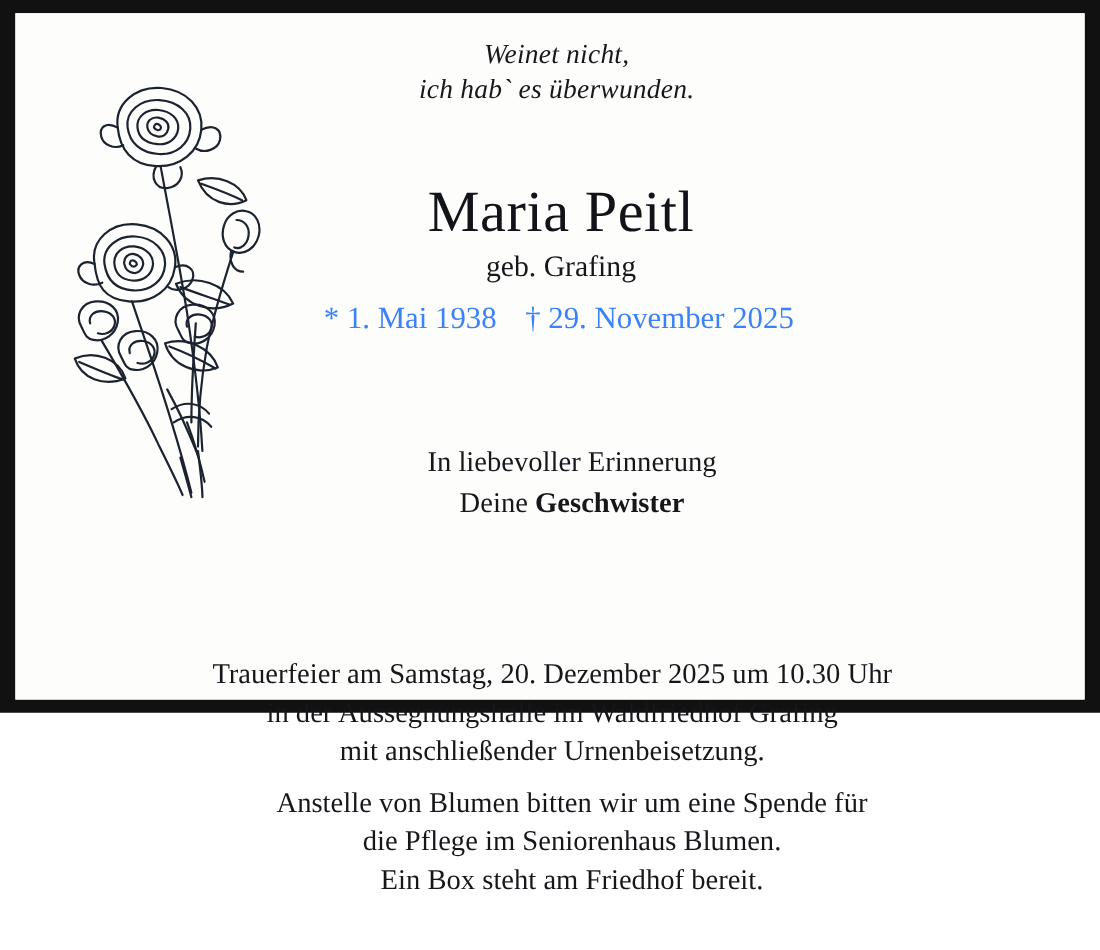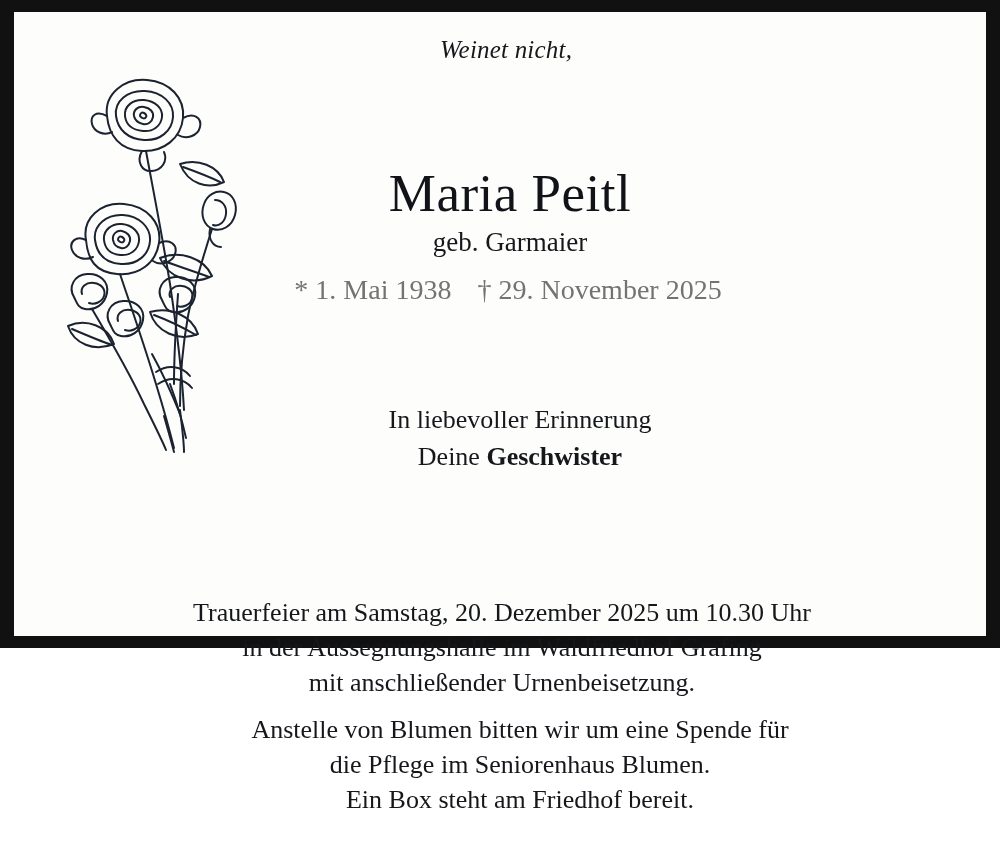--- a/index.html
+++ b/index.html
@@ -81,21 +81,21 @@
   #maiden-name {
     top: 215px;
     font-size: 27px;
     color: #15171b;
     padding-left: 10px;
   }
 
   #life-dates {
     top: 262px;
     font-size: 28px;
-    color: #737373;
+    color: #3b82f6;
     padding-left: 8px;
   }
   #life-dates .date-sep {
     display: inline-block;
     width: 26px;
   }
 
   #memorial-block {
     top: 390px;
     font-size: 26px;
@@ -182,25 +182,26 @@
           <path d="M128 356 C130 372 132 388 132 398"></path>
 
           <path d="M104 318 C116 310 130 312 138 322"></path>
           <path d="M106 330 C118 322 132 324 140 334"></path>
         </g>
       </svg>
     </div>
 
     <div id="verse" class="center-col">
       <span class="verse-line verse-line-1">Weinet nicht,</span>
+      <span class="verse-line verse-line-2">ich hab` es überwunden.</span>
     </div>
 
     <div id="deceased-name" class="center-col">Maria Peitl</div>
 
-    <div id="maiden-name" class="center-col">geb. Garmaier</div>
+    <div id="maiden-name" class="center-col">geb. Grafing</div>
 
     <div id="life-dates" class="center-col">
       <span>* 1. Mai 1938</span><span class="date-sep"></span><span>† 29. November 2025</span>
     </div>
 
     <div id="memorial-block" class="center-col">
       <span class="mem-line">In liebevoller Erinnerung</span>
       <span class="mem-line"><span>Deine </span><span class="bold">Geschwister</span></span>
     </div>
 

